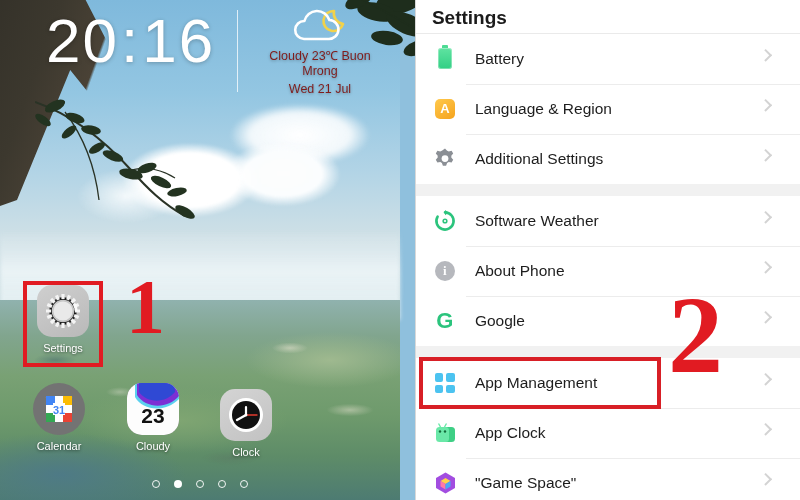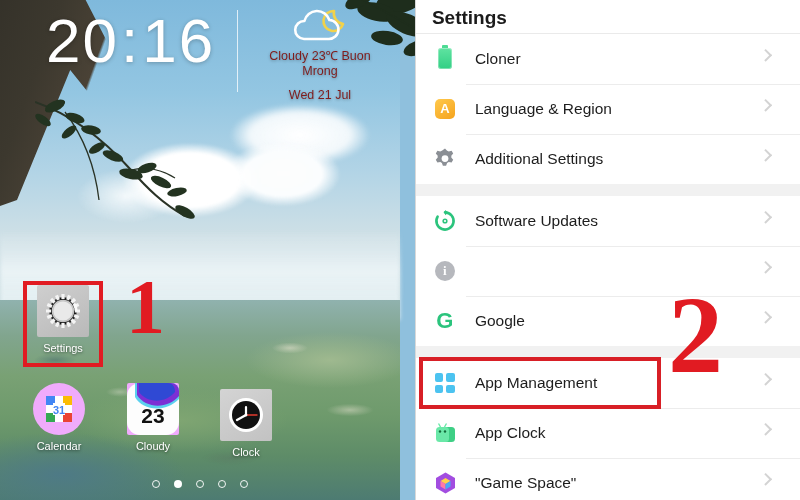--- a/index.html
+++ b/index.html
@@ -83,34 +83,34 @@
     position:absolute; left:237px; top:10px; width:1px; height:82px;
     background:rgba(255,255,255,.75);
   }
   .weather-box {
     position:absolute; left:250px; top:5px; width:140px;
     text-align:center; color:#7f1d1d;
     text-shadow:0 1px 3px rgba(0,0,0,.3);
   }
   .w-icon { height:44px; position:relative; }
   .w-line1 { font-size:12.5px; line-height:15px; white-space:pre-line; }
-  .w-line2 { font-size:12.5px; line-height:17px; margin-top:8px; }
+  .w-line2 { font-size:12.5px; line-height:17px; margin-top:2px; }
 
   
   .app { position:absolute; width:64px; text-align:center; }
   .app-ico {
-    width:52px; height:52px; margin:0 auto; border-radius:2px;
+    width:52px; height:52px; margin:0 auto; border-radius:15px;
     position:relative; overflow:hidden;
   }
   .app-lbl {
     margin-top:5px; font-size:11px; color:#fff;
     text-shadow:0 1px 3px rgba(0,0,0,.55);
   }
   .ico-settings { background:linear-gradient(150deg,#cfcfcf,#b9b9b9); }
-  .ico-white { background:#f0abfc; }
+  .ico-white { background:#737373; }
   .ico-clock { background:linear-gradient(150deg,#d4d4d4,#c2c2c2); }
 
   
   .dots { position:absolute; left:0; bottom:8px; width:400px; text-align:center; }
   .dot {
     display:inline-block; width:8px; height:8px; border-radius:50%;
     border:1.4px solid rgba(255,255,255,.92); margin:0 7px; vertical-align:middle;
   }
   .dot.on { background:#fff; }
 
@@ -335,21 +335,21 @@
     <div class="st-header">
       <div class="st-title">Settings</div>
     </div>
 
     <div>
       <div class="row">
         <div class="r-ico">
           <span class="i-batt-cap"></span>
             <span class="i-batt"></span>
         </div>
-        <div class="r-lbl">Cloner</div>
+        <div class="r-lbl">Battery</div>
         <div class="chev-wrap">
             <span class="chev"></span>
           </div>
       </div>
       <div class="row">
         <div class="r-ico">
           <span class="i-lang">A</span>
         </div>
         <div class="r-lbl">Language &amp; Region</div>
         <div class="chev-wrap">
@@ -377,29 +377,30 @@
     <div>
       <div class="row">
         <div class="r-ico">
           <svg class="i-upd" width="22" height="22" viewBox="0 0 22 22">
             <path d="M11 2.4 a8.6 8.6 0 1 1 -7.4 4.2" fill="none" stroke="#2bc47d" stroke-width="2.6" stroke-linecap="round"></path>
             <path d="M11 0 l3.4 2.6 l-3.4 2.6 z" fill="#2bc47d"></path>
             <circle cx="11" cy="11" r="2.6" fill="#2bc47d"></circle>
             <circle cx="11" cy="11" r="1.1" fill="#fff"></circle>
           </svg>
         </div>
-        <div class="r-lbl">Software Updates</div>
+        <div class="r-lbl">Software Weather</div>
         <div class="chev-wrap">
             <span class="chev"></span>
           </div>
       </div>
       <div class="row">
         <div class="r-ico">
           <span class="i-info">i</span>
         </div>
+        <div class="r-lbl">About Phone</div>
         <div class="chev-wrap">
             <span class="chev"></span>
           </div>
       </div>
       <div class="row">
         <div class="r-ico">
           <span class="i-google">G</span>
         </div>
         <div class="r-lbl">Google</div>
         <div class="chev-wrap">

